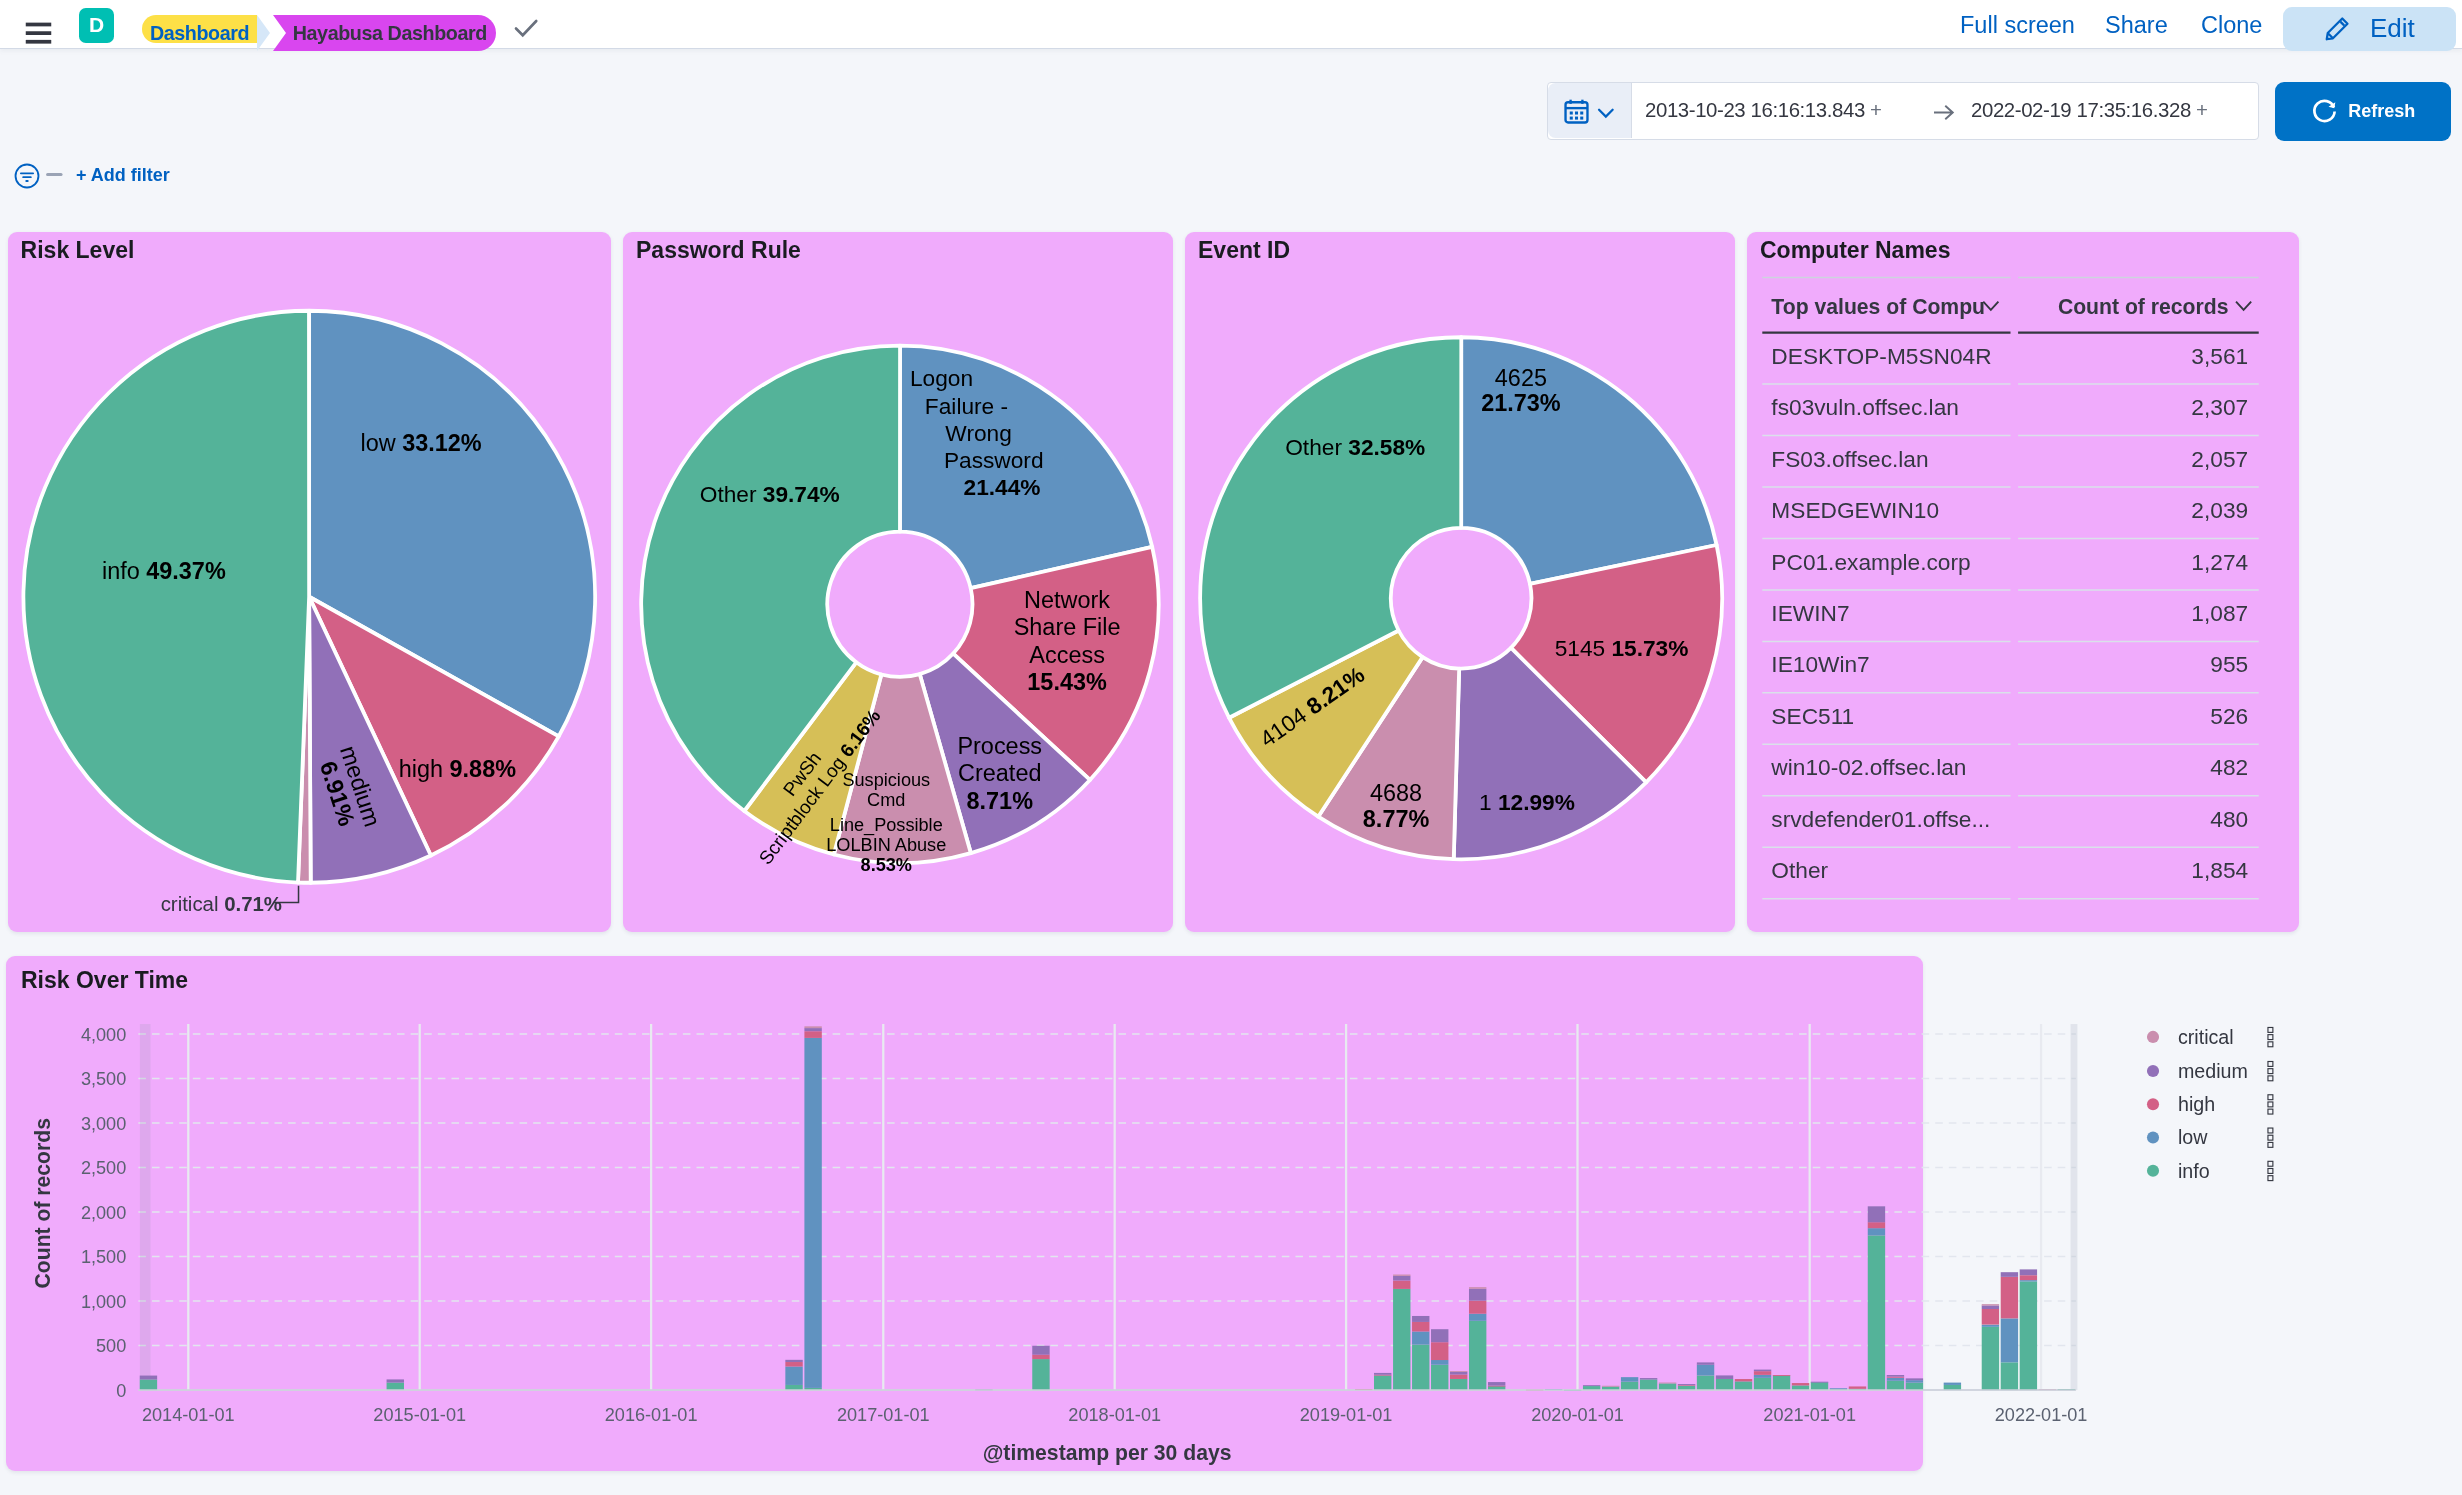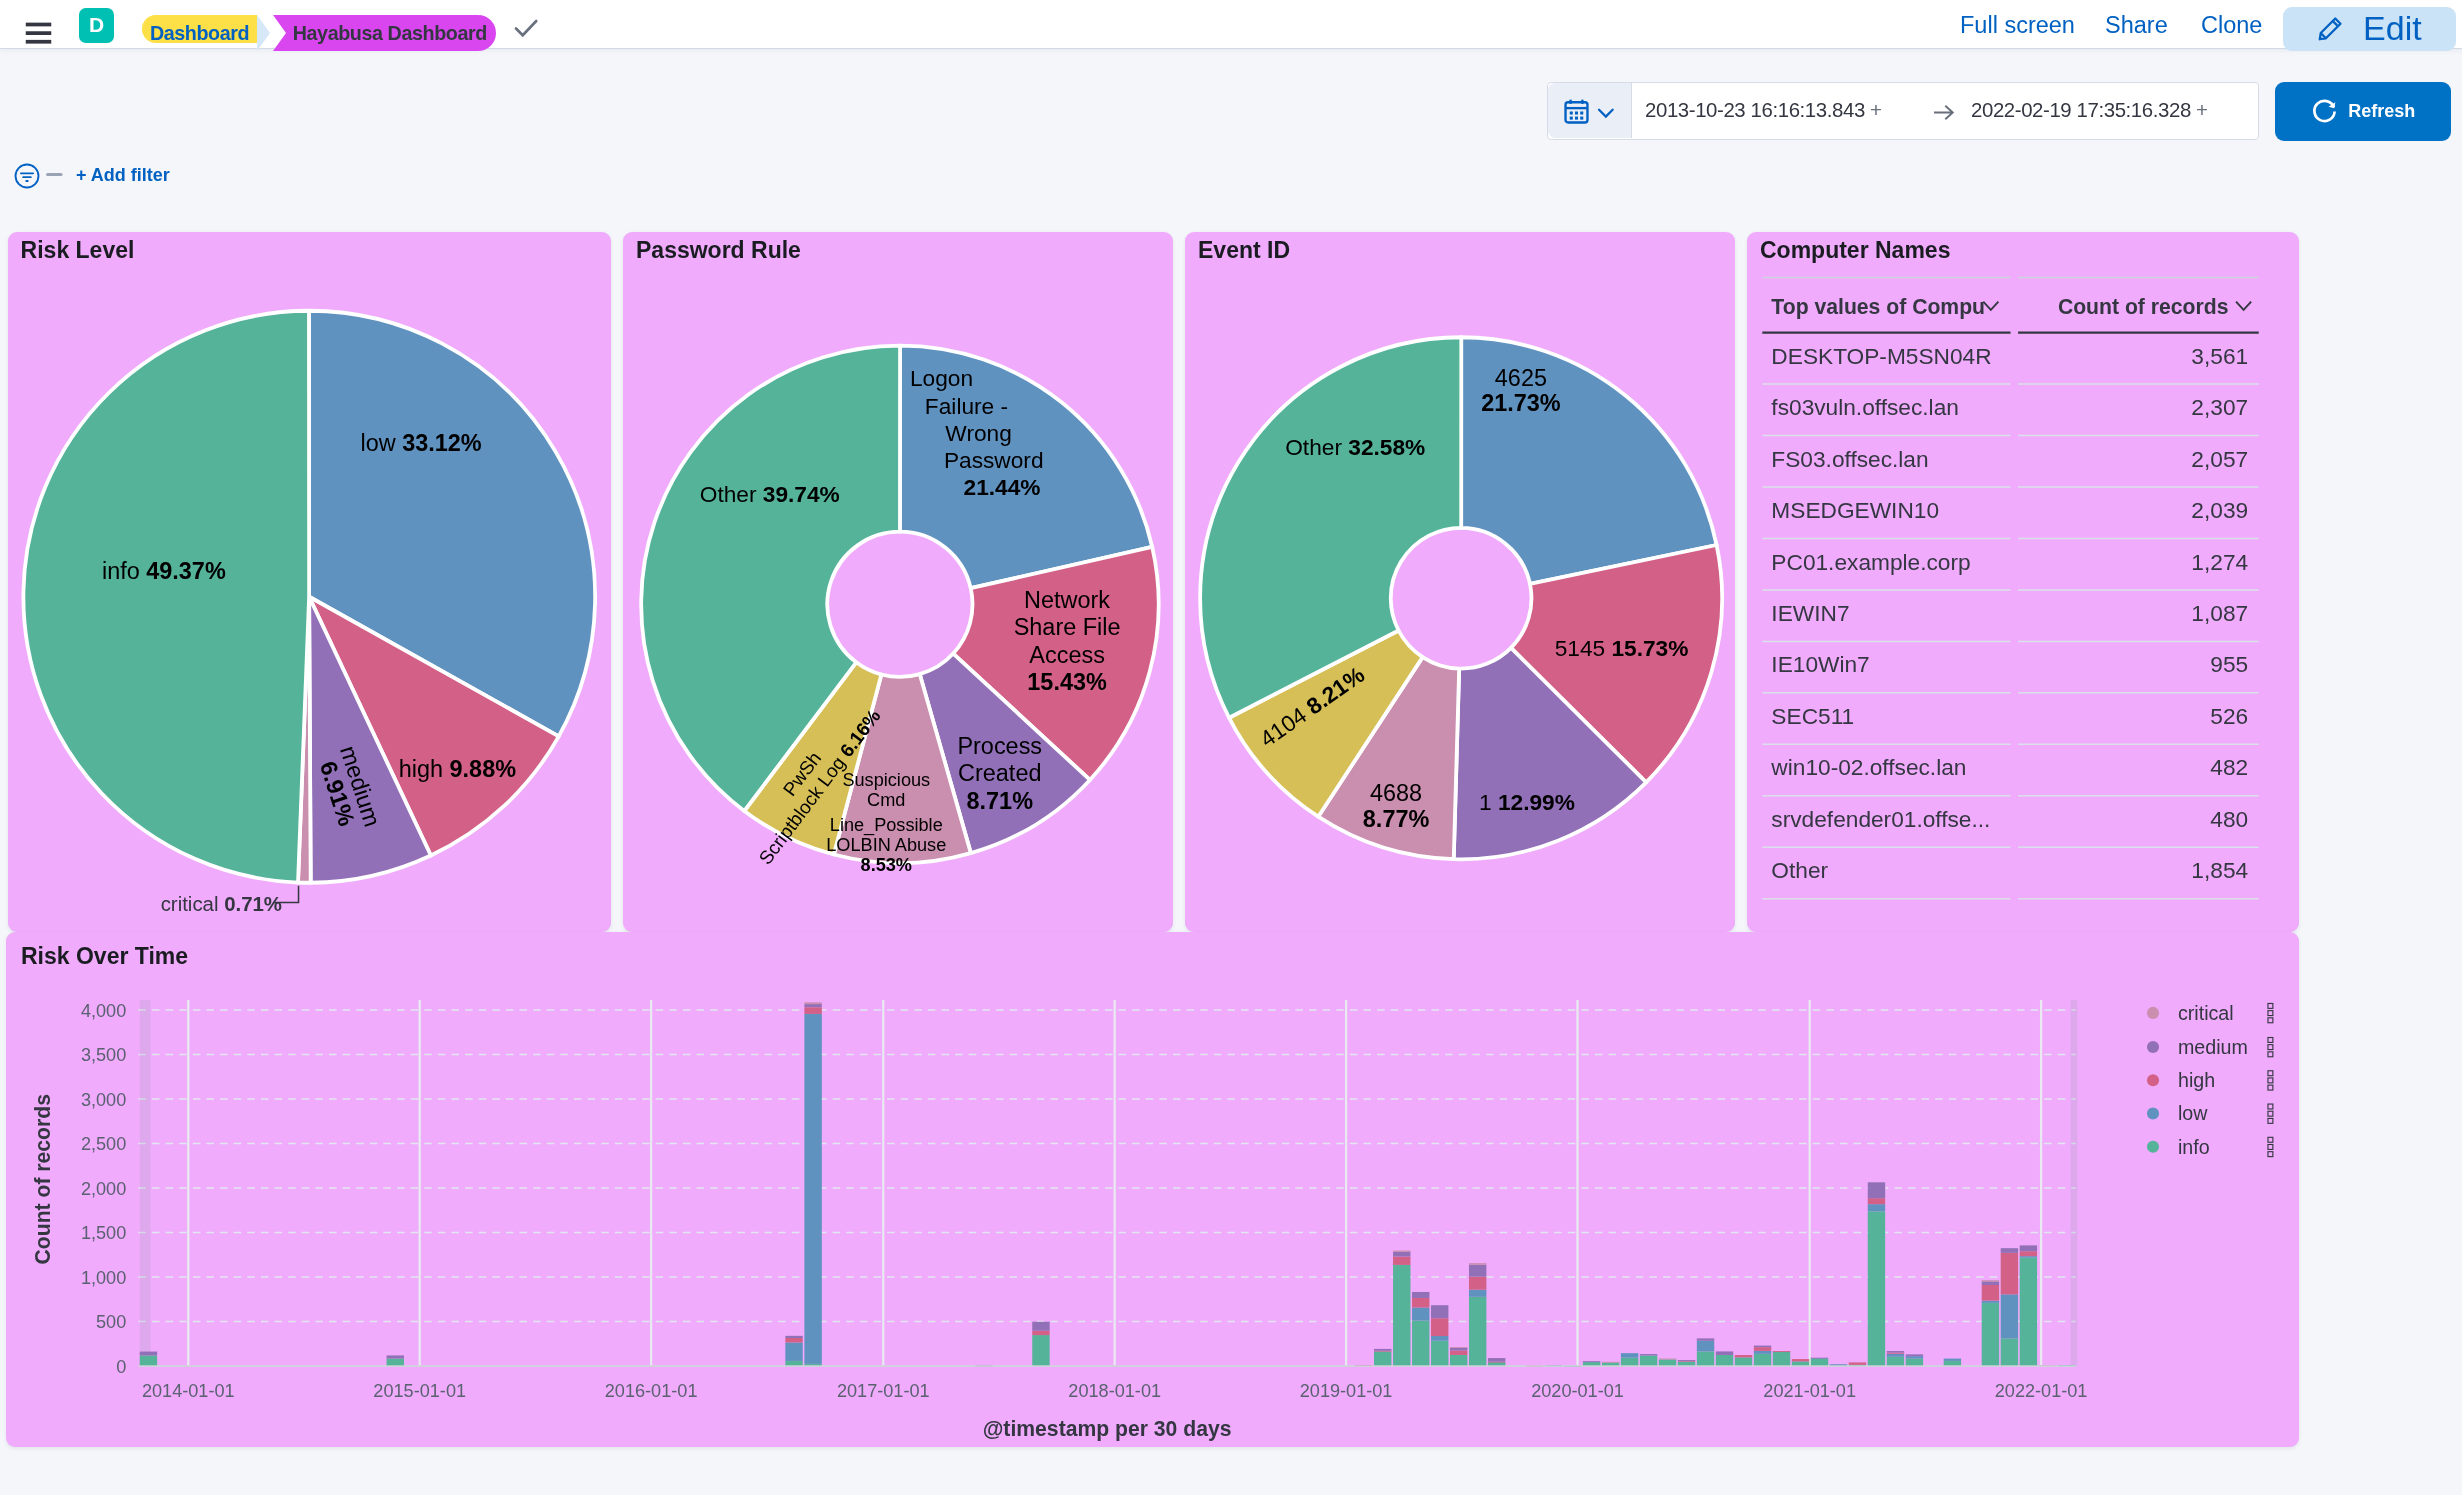--- a/index.html
+++ b/index.html
@@ -1,21 +1,21 @@
 <!DOCTYPE html>
 <html style="font-size:12px"><head><meta charset="utf-8"><style>
 *{margin:0;padding:0;box-sizing:border-box}
 body{width:2462px;height:1495px;background:#F4F6FA;font-family:"Liberation Sans",sans-serif;position:relative;overflow:hidden}
 .hdr{position:absolute;left:0;top:0;width:100%;height:49px;background:#fff;border-bottom:1.5px solid #D3DAE6;box-shadow:0 2.3px 4.5px rgba(100,110,130,0.08)}
 .logo{position:absolute;left:79px;top:7.6px;width:35px;height:35px;border-radius:6.8px;background:#00BFB3;color:#fff;font-size:21px;font-weight:bold;display:flex;align-items:center;justify-content:center}
 .bc1{position:absolute;left:142px;top:15px;width:115px;height:28px;background:#fde047;border-radius:18px 0 0 18px;color:#0061C2;font-size:19.7px;font-weight:600;line-height:36px;text-align:center;letter-spacing:-0.4px}
 .bc1arrow{position:absolute;left:0;top:15px;width:0;height:0;border-top:18px solid transparent;border-bottom:18px solid transparent;border-left:13px solid #D6E7F8}
 .bc2{position:absolute;left:273px;top:15px;width:223px;height:36px;background:#d946ef;border-radius:0 18px 18px 0;color:#343741;font-size:19.7px;font-weight:600;line-height:36px;text-align:center;letter-spacing:-0.4px;padding-left:10.6px;clip-path:polygon(0 0,100% 0,100% 100%,0 100%,13px 50%)}
 .hlink{position:absolute;top:12px;font-size:23.5px;font-weight:500;color:#0061C2}
-.editbtn{position:absolute;left:2283px;top:6.8px;width:173px;height:44px;background:#CBE3F6;border-radius:9px;color:#0061C2;font-size:34px;font-weight:500;display:flex;align-items:center;justify-content:center}
+.editbtn{position:absolute;left:2283px;top:6.8px;width:173px;height:44px;background:#CBE3F6;border-radius:9px;color:#0061C2;font-size:26px;font-weight:500;display:flex;align-items:center;justify-content:center}
 .srow{position:absolute;left:0;top:82px;width:100%;height:58px}
 .sbox{position:absolute;left:13px;top:0;width:1519px;height:58px;background:#fff;border:1.5px solid #D6DCE7;border-radius:9px}
 .sseg{position:absolute;left:0;top:0;width:115px;height:55px;background:#E9EEF7;border-right:1.5px solid #D6DCE7;border-radius:7.6px 0 0 7.6px}
 .kql{position:absolute;right:0;top:0;width:58px;height:55px;background:#E9EEF7;border-left:1.5px solid #D6DCE7;border-radius:0 7.6px 7.6px 0;font-size:21px;font-weight:600;color:#343741;display:flex;align-items:center;justify-content:center}
 .sph{position:absolute;left:136px;top:16px;font-size:23.5px;color:#7D8699}
 .dbox{position:absolute;left:1547px;top:0;width:712px;height:58px;background:#fff;border:1.5px solid #D6DCE7;border-radius:4px}
 .dseg{position:absolute;left:0;top:0;width:84px;height:55px;background:#E9EEF7;border-right:1.5px solid #D6DCE7;border-radius:7.6px 0 0 7.6px}
 .dtxt{position:absolute;top:16px;font-size:20.4px;letter-spacing:-0.4px;color:#343741}
 .rbtn{position:absolute;left:2275px;top:0;width:176px;height:59px;background:#0072C6;border-radius:9px;color:#fff;font-size:18px;font-weight:600;display:flex;align-items:center;justify-content:center}
 .frow{position:absolute;left:0;top:163px;width:100%;height:30px}
@@ -204,21 +204,21 @@
       <text x="662" y="786" font-size="30" fill="#343741" text-anchor="end">480</text>
       <line x1="20" y1="813" x2="348" y2="813" stroke="#DAE0EA" stroke-width="2"></line>
       <line x1="358" y1="813" x2="676" y2="813" stroke="#DAE0EA" stroke-width="2"></line>
       <text x="32" y="854" font-size="30" fill="#343741">Other</text>
       <text x="662" y="854" font-size="30" fill="#343741" text-anchor="end">1,854</text>
       <line x1="20" y1="881" x2="348" y2="881" stroke="#DAE0EA" stroke-width="2"></line>
       <line x1="358" y1="881" x2="676" y2="881" stroke="#DAE0EA" stroke-width="2"></line>
 </svg>
 </div>
 
-<div class="panel" style="left:6px;top:932px;width:2293px;height:515px">
+<div class="panel" style="left:6px;top:956px;width:1917px;height:515px">
 <div class="ptitle" style="top:11.4px;left:15px">Risk Over Time</div>
 <svg width="2293" height="515" viewBox="0 0 3030 681">
 <line x1="174" y1="574.0" x2="2736" y2="574.0" stroke="#D8DCE4" stroke-width="2"></line>
       <text x="158" y="583.0" font-size="24" fill="#5A6170" text-anchor="end">0</text>
       <line x1="174" y1="515.1" x2="2736" y2="515.1" stroke="#E2E6EE" stroke-width="2" stroke-dasharray="10 8"></line>
       <text x="158" y="524.1" font-size="24" fill="#5A6170" text-anchor="end">500</text>
       <line x1="174" y1="456.2" x2="2736" y2="456.2" stroke="#E2E6EE" stroke-width="2" stroke-dasharray="10 8"></line>
       <text x="158" y="465.2" font-size="24" fill="#5A6170" text-anchor="end">1,000</text>
       <line x1="174" y1="397.4" x2="2736" y2="397.4" stroke="#E2E6EE" stroke-width="2" stroke-dasharray="10 8"></line>
       <text x="158" y="406.4" font-size="24" fill="#5A6170" text-anchor="end">1,500</text>

